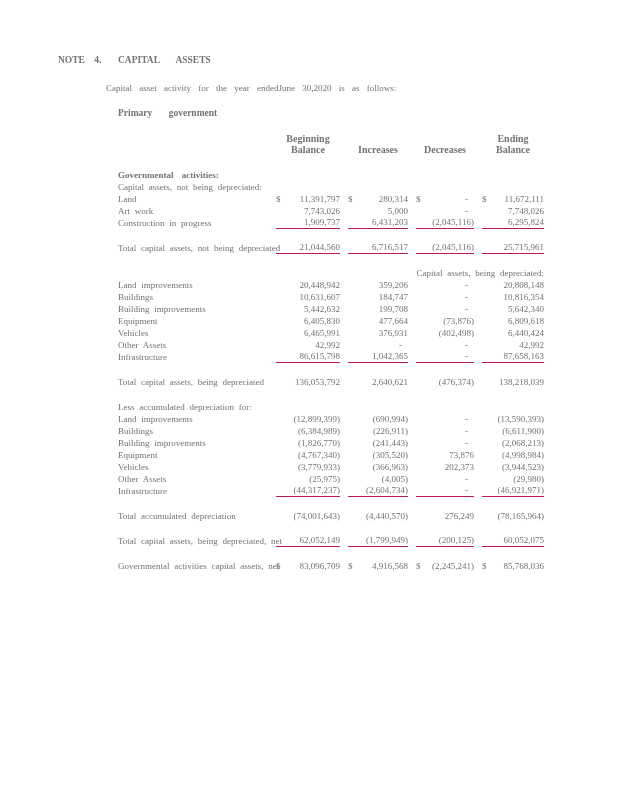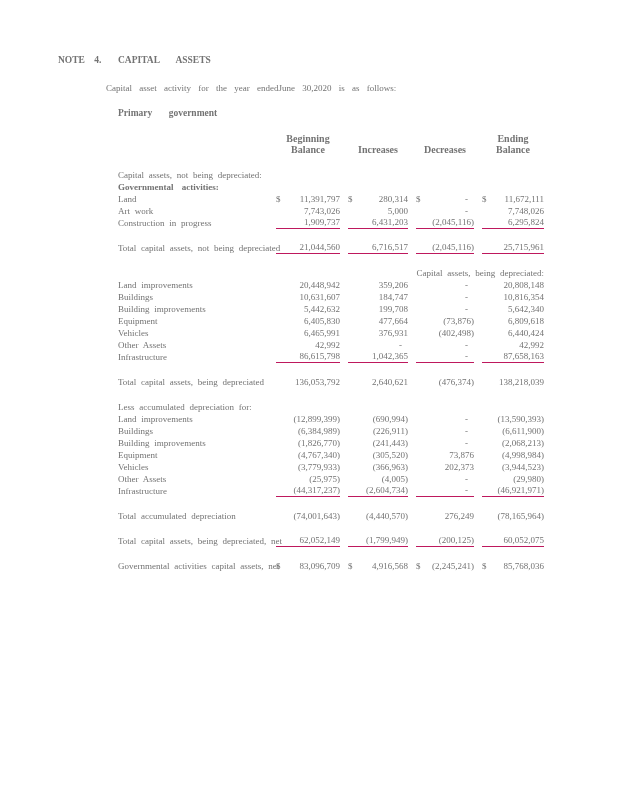--- a/index.html
+++ b/index.html
@@ -79,24 +79,24 @@
           <span></span>
           <span>Decreases</span>
         </div>
         <div class="t-hcell">
           <span>Ending</span>
           <span>Balance</span>
         </div>
       </div>
       <div class="t-body">
           <div class="t-row">
+            <div class="t-label bold" style="grid-column: 1 / -1;">Governmental activities:</div>
+          </div>
+          <div class="t-row">
             <div class="t-label" style="grid-column: 1 / -1;">Capital assets, not being depreciated:</div>
-          </div>
-          <div class="t-row">
-            <div class="t-label bold" style="grid-column: 1 / -1;">Governmental activities:</div>
           </div>
           <div class="t-row">
             <div class="t-label">Land</div>
             <div class="t-cell">
               <span class="dollar">$</span>
               <span class="val">11,391,797</span>
             </div>
             <div class="t-cell">
               <span class="dollar">$</span>
               <span class="val">280,314</span>

